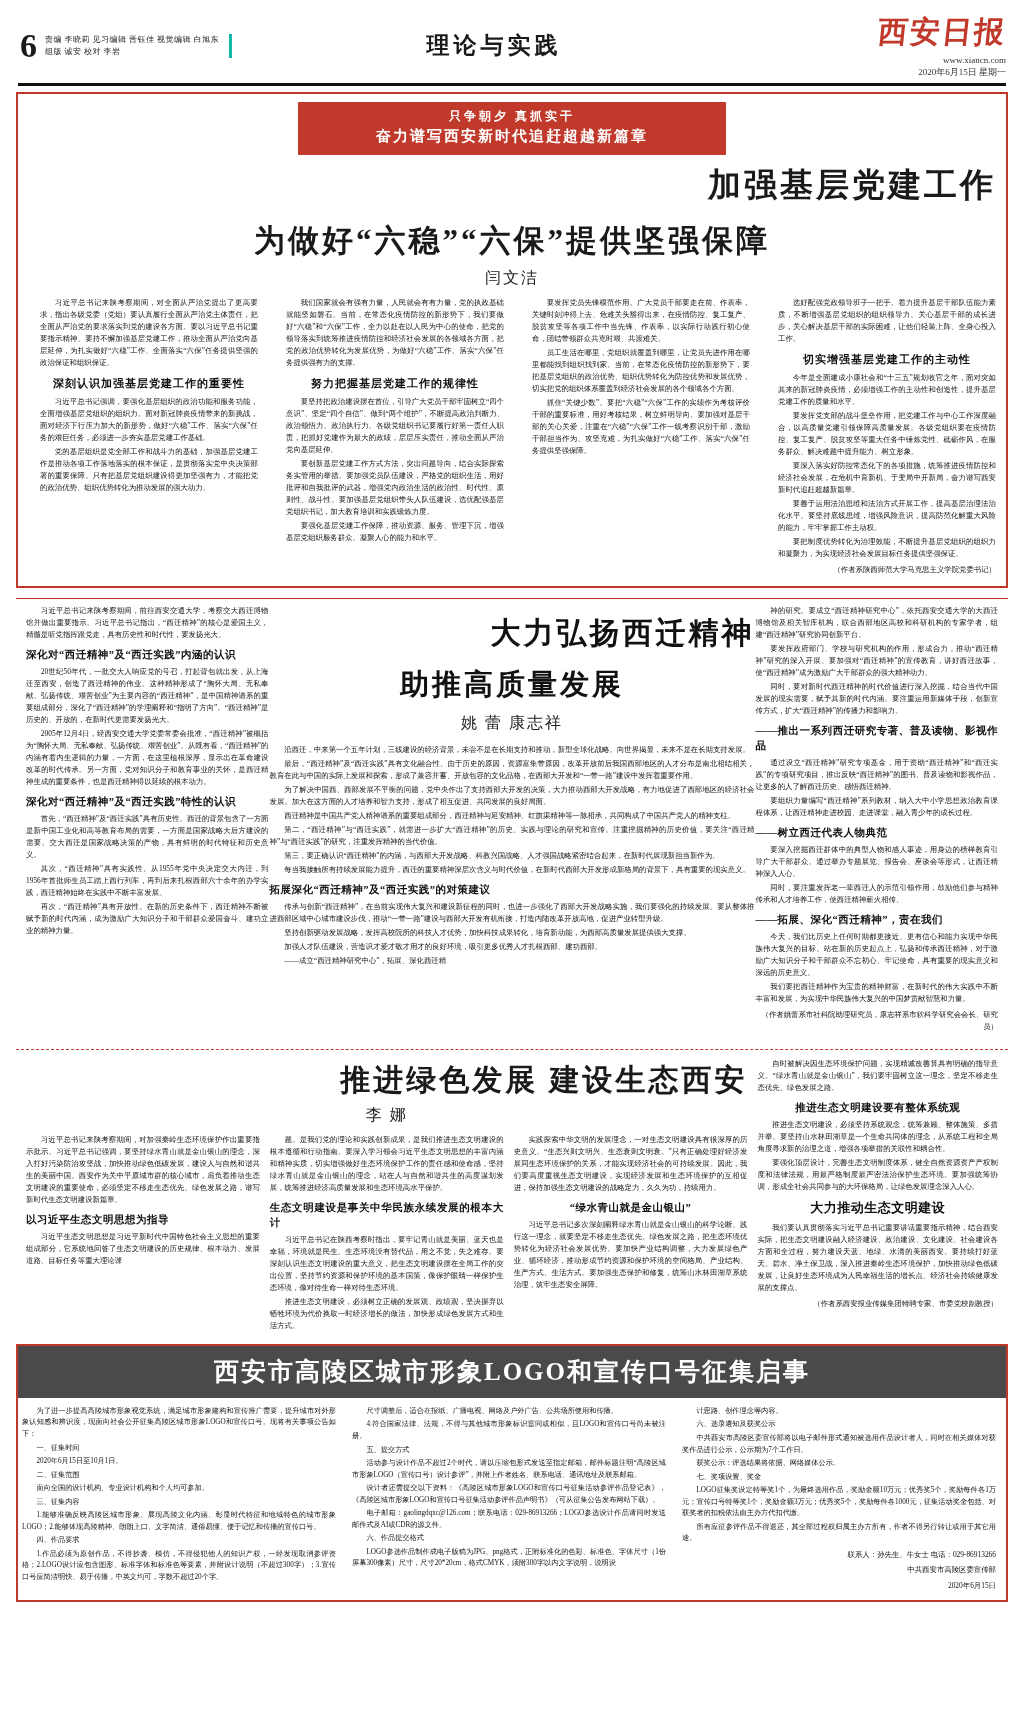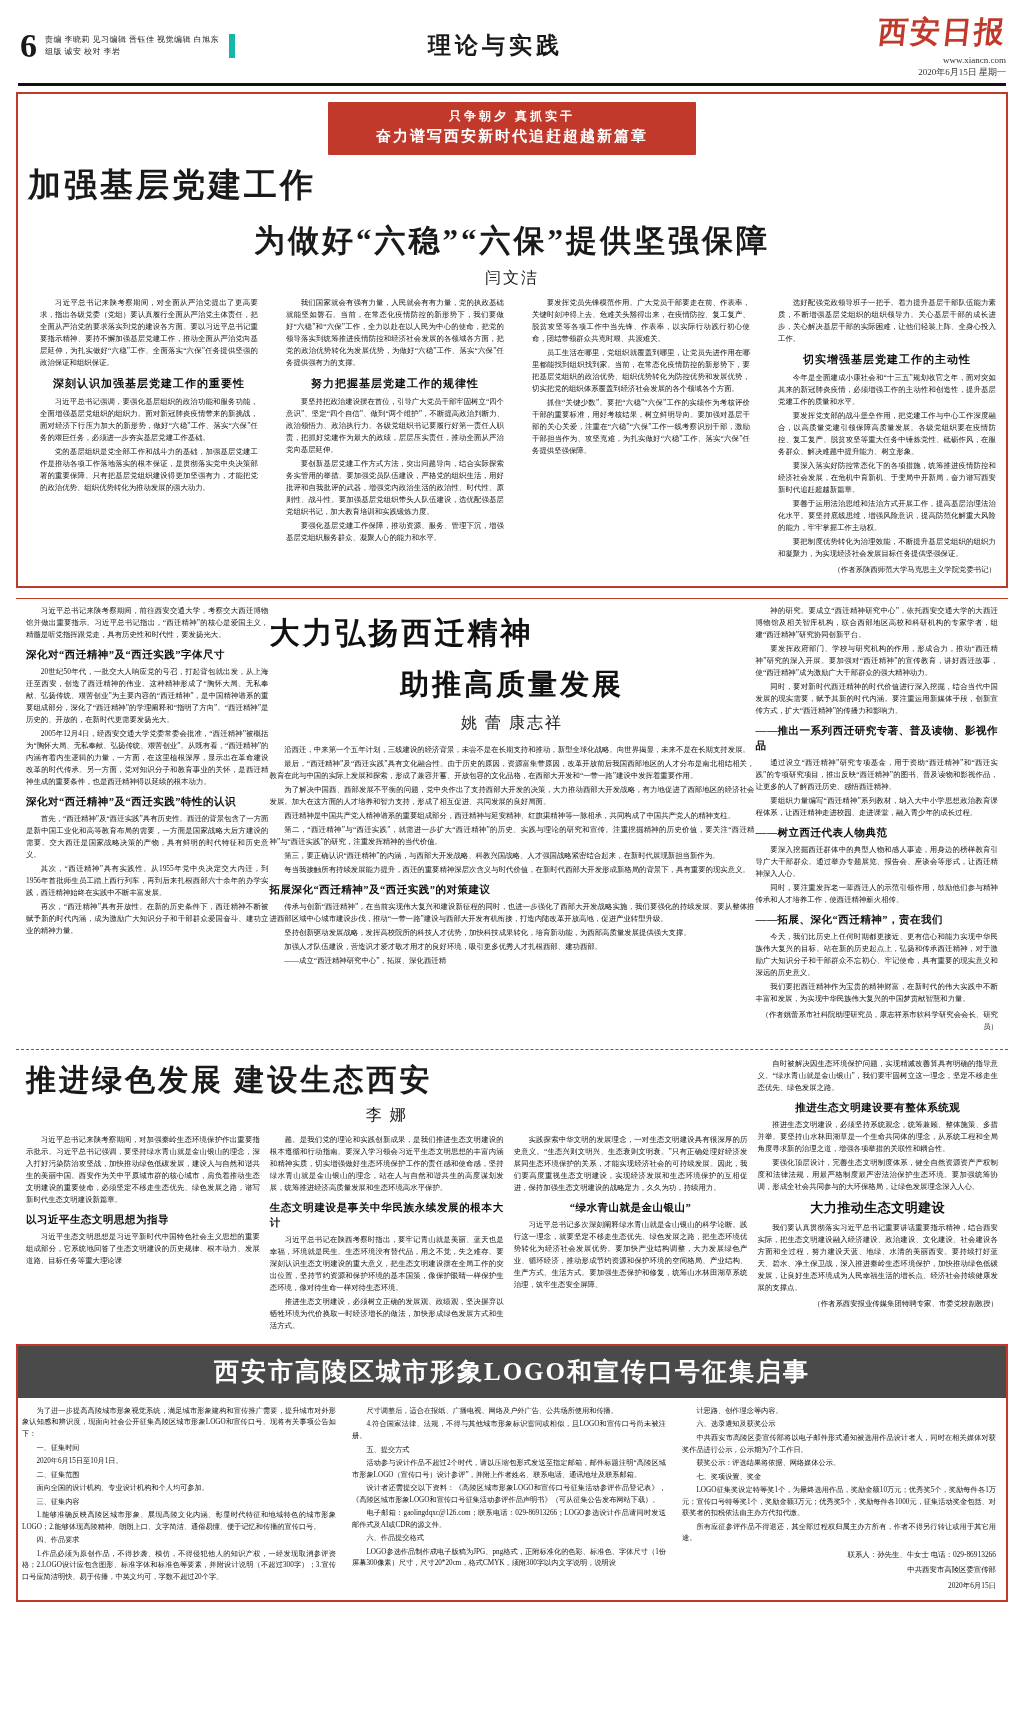--- a/index.html
+++ b/index.html
@@ -2,37 +2,37 @@
 <html><head>
 <meta charset="utf-8">
 <style>
   html,body{margin:0;padding:0;background:#ffffff;}
   body{width:1024px;font-family:"Liberation Serif", serif;color:#1a1a1a;}
   .page{width:1024px;height:1710px;position:relative;background:#fff;box-sizing:border-box;padding:0 10px;}
 
   
   .masthead{display:flex;align-items:center;border-bottom:3px solid #111;padding:6px 0 4px 0;margin:6px 8px 0 8px;}
   .page-num{font-size:34px;font-weight:bold;font-family:"Liberation Serif",serif;line-height:1;padding:0 8px 0 2px;}
-  .mast-credits{font-size:8px;line-height:1.5;color:#222;padding-right:10px;border-right:6px solid #14b8a6;min-width:150px;}
+  .mast-credits{font-size:8px;line-height:1.5;color:#222;padding-right:10px;border-right:3px solid #14b8a6;min-width:150px;}
   .mast-credits div{white-space:nowrap;letter-spacing:0.5px;}
   .mast-section{flex:1;text-align:center;font-size:23px;font-weight:bold;letter-spacing:4px;}
   .mast-right{text-align:right;min-width:250px;}
   .logo-cn{font-size:30px;font-weight:bold;color:#c0392b;font-family:"Liberation Serif",serif;letter-spacing:2px;
            border:0;display:inline-block;transform:skewX(-6deg);}
   .mast-url{font-size:9px;color:#333;margin-top:2px;}
   .mast-date{font-size:9px;color:#333;margin-top:1px;}
 
   
   .artbox{border:2px solid #c0392b;margin:6px 6px 0 6px;padding:8px 10px 10px 10px;box-sizing:border-box;}
-  .redbanner{background:#c0392b;color:#fff;text-align:center;padding:6px 0 8px 0;margin:0 auto 6px auto;width:368px;
+  .redbanner{background:#c0392b;color:#fff;text-align:center;padding:6px 0 8px 0;margin:0 auto 6px auto;width:428px;
              border-radius:1px;}
   .redbanner .l1{font-size:12px;letter-spacing:3px;line-height:1.4;font-weight:bold;}
   .redbanner .l2{font-size:15px;letter-spacing:2px;font-weight:bold;line-height:1.5;}
-  .headline{text-align:left;font-size:33px;font-weight:bold;letter-spacing:3px;line-height:1.35;margin:8px 0 2px 0;
-            font-family:Liberation Serif, serif;}
+  .headline{text-align:right;font-size:33px;font-weight:bold;letter-spacing:3px;line-height:1.35;margin:8px 0 2px 0;
+            font-family:Liberation Sans, sans-serif;}
   .headline2{text-align:center;font-size:31px;font-weight:bold;letter-spacing:3px;line-height:1.35;margin:12px 0 6px 0;}
   .byline{text-align:center;font-size:16px;letter-spacing:2px;margin:4px 0 8px 0;color:#222;}
 
   .cols{display:flex;gap:28px;margin-left:12px;}
   .col{flex:1;font-size:7.4px;line-height:1.62;text-align:justify;color:#111;}
   .col p{margin:0 0 2px 0;text-indent:2em;}
   .subhead{font-weight:bold;font-size:11px;text-align:center;margin:7px 0 5px 0;letter-spacing:1px;line-height:1.4;}
   .subhead-l{font-weight:bold;font-size:10.5px;margin:6px 0 4px 0;letter-spacing:0.5px;line-height:1.45;}
   .sig{text-align:right;font-size:7.4px;margin-top:4px;}
 
@@ -109,21 +109,21 @@
       </div>
     </div>
   </div>
 
   <hr class="divider">
 
   <div style="margin:0 6px;padding:6px 10px 8px 10px;">
     <div class="art-flex">
       <div class="col">
         <p>习近平总书记来陕考察期间，前往西安交通大学，考察交大西迁博物馆并做出重要指示。习近平总书记指出，“西迁精神”的核心是爱国主义，精髓是听党指挥跟党走，具有历史性和时代性，要发扬光大。</p>
-        <div class="subhead-l">深化对“西迁精神”及“西迁实践”字体尺寸</div>
+        <div class="subhead-l">深化对“西迁精神”及“西迁实践”内涵的认识</div>
         <p>20世纪50年代，一批交大人响应党的号召，打起背包就出发，从上海迁至西安，创造了西迁精神的伟业。这种精神形成了“胸怀大局、无私奉献、弘扬传统、艰苦创业”为主要内容的“西迁精神”，是中国精神谱系的重要组成部分，深化了“西迁精神”的学理阐释和“指明了方向”。“西迁精神”是历史的、开放的，在新时代更需要发扬光大。</p>
         <p>2005年12月4日，经西安交通大学党委常委会批准，“西迁精神”被概括为“胸怀大局、无私奉献、弘扬传统、艰苦创业”。从既有看，“西迁精神”的内涵有着内生逻辑的力量，一方面，在这里植根深厚，显示出在革命建设改革的时代传承。另一方面，党对知识分子和教育事业的关怀，是西迁精神生成的重要条件，也是西迁精神得以延续的根本动力。</p>
         <div class="subhead-l">深化对“西迁精神”及“西迁实践”特性的认识</div>
         <p>首先，“西迁精神”及“西迁实践”具有历史性。西迁的背景包含了一方面是新中国工业化和高等教育布局的需要，一方面是国家战略大后方建设的需要。交大西迁是国家战略决策的产物，具有鲜明的时代特征和历史意义。</p>
         <p>其次，“西迁精神”具有实践性。从1955年党中央决定交大内迁，到1956年首批师生员工踏上西行列车，再到后来扎根西部六十余年的办学实践，西迁精神始终在实践中不断丰富发展。</p>
         <p>再次，“西迁精神”具有开放性。在新的历史条件下，西迁精神不断被赋予新的时代内涵，成为激励广大知识分子和干部群众爱国奋斗、建功立业的精神力量。</p>
       </div>
       <div class="col" style="flex:2;">
         <div class="center-title-wrap">
           <div class="headline" style="font-size:30px;">大力弘扬西迁精神</div>

